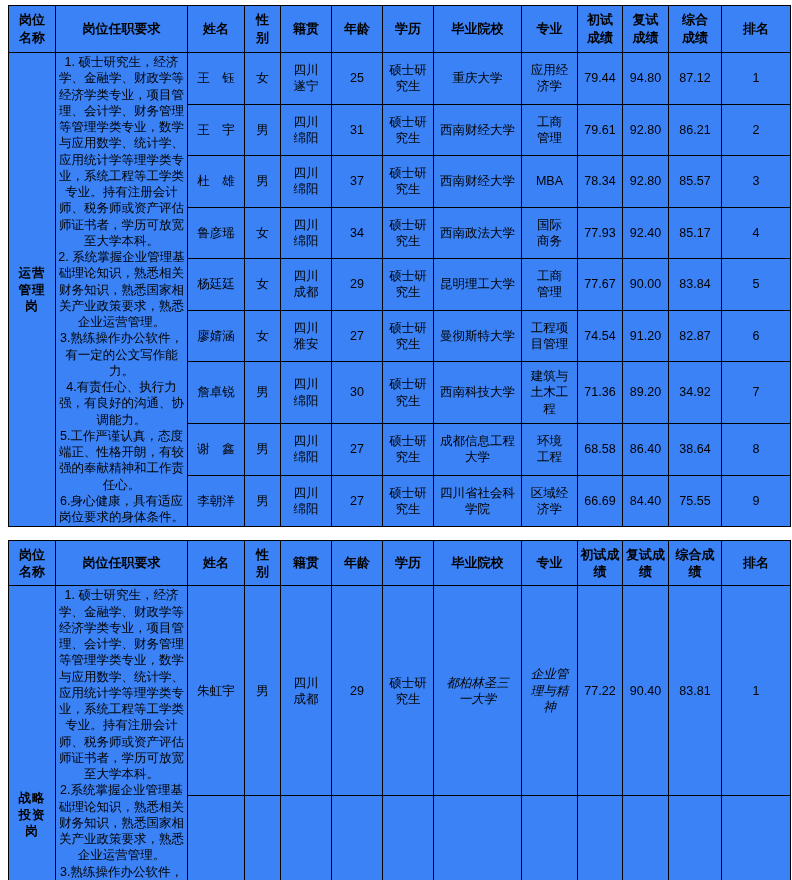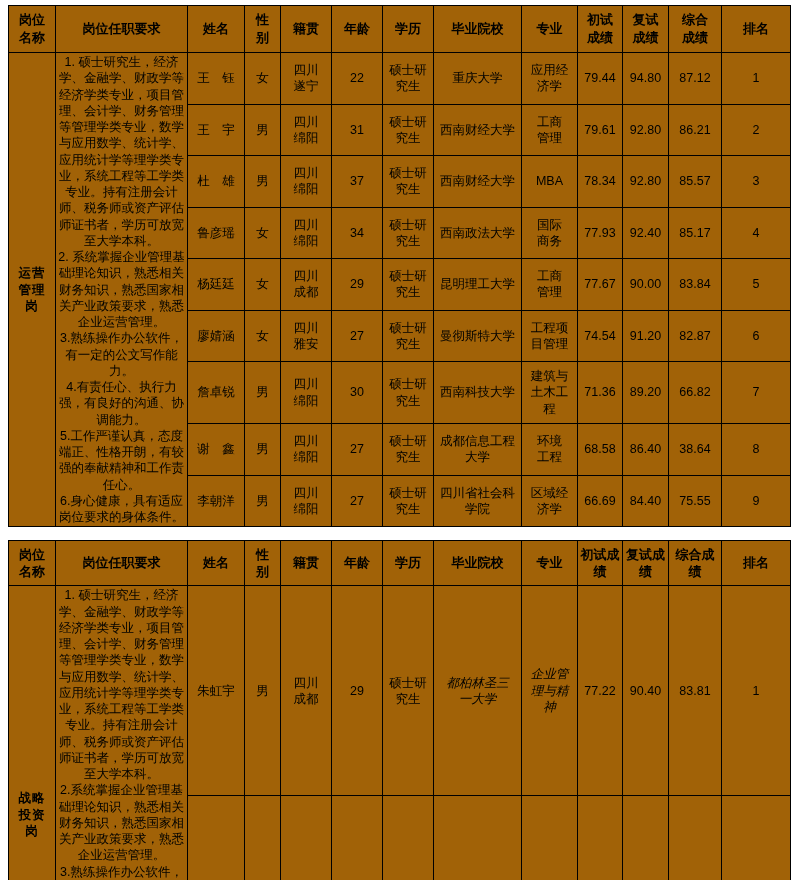--- a/index.html
+++ b/index.html
@@ -2,21 +2,21 @@
 <html><head>
 <meta charset="utf-8">
 <style>
   html, body { margin: 0; padding: 0; background: #ffffff; }
   body { width: 792px; font-family: "Liberation Sans", sans-serif; color: #000; }
   .page { padding: 5px 6px 5px 8px; }
   table.cand {
     border-collapse: collapse;
     table-layout: fixed;
     width: 778px;
-    background: #a16207;
+    background: #3b82f6;
   }
   table.cand th, table.cand td {
     border: 1px solid #000;
     text-align: center;
     vertical-align: middle;
     padding: 1px 2px;
     white-space: pre-line;
     overflow: hidden;
     word-break: break-all;
   }
@@ -110,21 +110,21 @@
           <td class="cell-requirements" rowspan="9">1. 硕士研究生，经济学、金融学、财政学等经济学类专业，项目管理、会计学、财务管理等管理学类专业，数学与应用数学、统计学、应用统计学等理学类专业，系统工程等工学类专业。持有注册会计师、税务师或资产评估师证书者，学历可放宽至大学本科。
 2. 系统掌握企业管理基础理论知识，熟悉相关财务知识，熟悉国家相关产业政策要求，熟悉企业运营管理。
 3.熟练操作办公软件，有一定的公文写作能力。
 4.有责任心、执行力强，有良好的沟通、协调能力。
 5.工作严谨认真，态度端正、性格开朗，有较强的奉献精神和工作责任心。
 6.身心健康，具有适应岗位要求的身体条件。</td>
           <td class="cell-name">王　钰</td>
           <td class="cell-gender">女</td>
           <td class="cell-hometown">四川
 遂宁</td>
-          <td class="cell-age">22</td>
+          <td class="cell-age">25</td>
           <td class="cell-education">硕士研
 究生</td>
           <td class="cell-school">重庆大学</td>
           <td class="cell-major">应用经
 济学</td>
           <td class="cell-score-initial">79.44</td>
           <td class="cell-score-retest">94.80</td>
           <td class="cell-score-overall">87.12</td>
           <td class="cell-rank">1</td>
         </tr>
@@ -214,21 +214,21 @@
 绵阳</td>
           <td class="cell-age">30</td>
           <td class="cell-education">硕士研
 究生</td>
           <td class="cell-school">西南科技大学</td>
           <td class="cell-major">建筑与
 土木工
 程</td>
           <td class="cell-score-initial">71.36</td>
           <td class="cell-score-retest">89.20</td>
-          <td class="cell-score-overall">66.82</td>
+          <td class="cell-score-overall">34.92</td>
           <td class="cell-rank">7</td>
         </tr>
         <tr class="row-7">
           <td class="cell-name">谢　鑫</td>
           <td class="cell-gender">男</td>
           <td class="cell-hometown">四川
 绵阳</td>
           <td class="cell-age">27</td>
           <td class="cell-education">硕士研
 究生</td>

